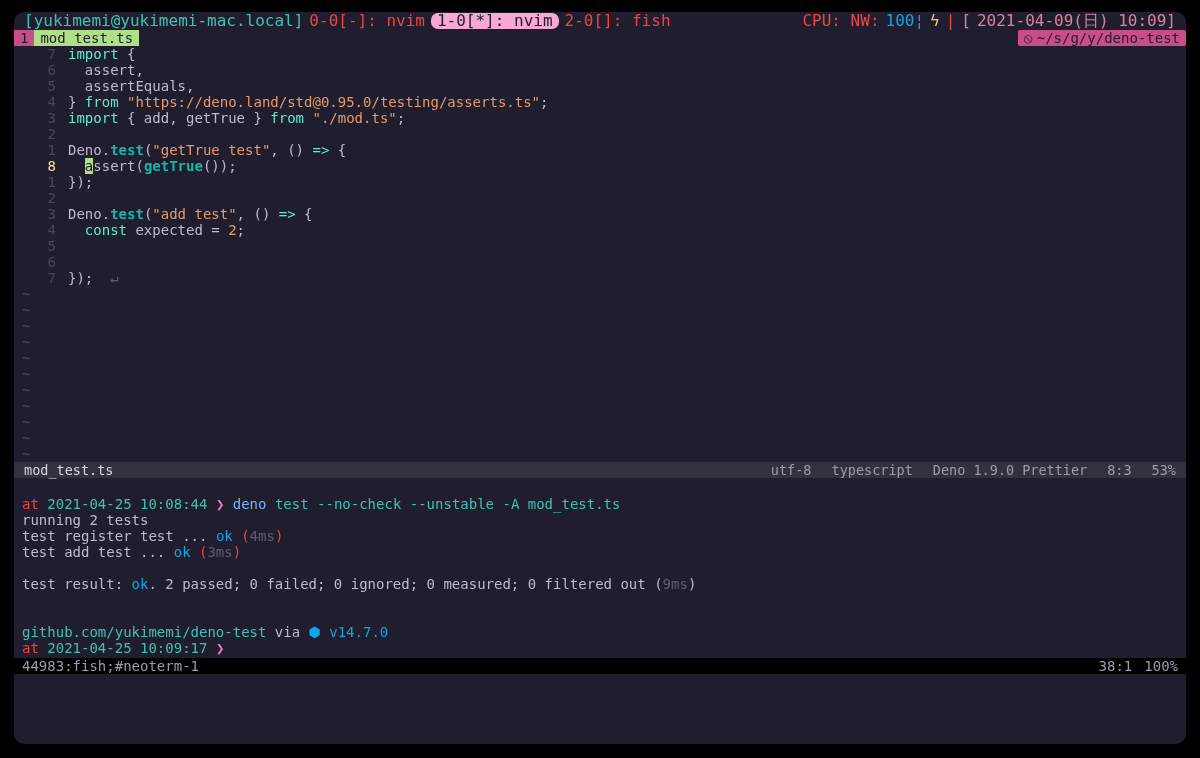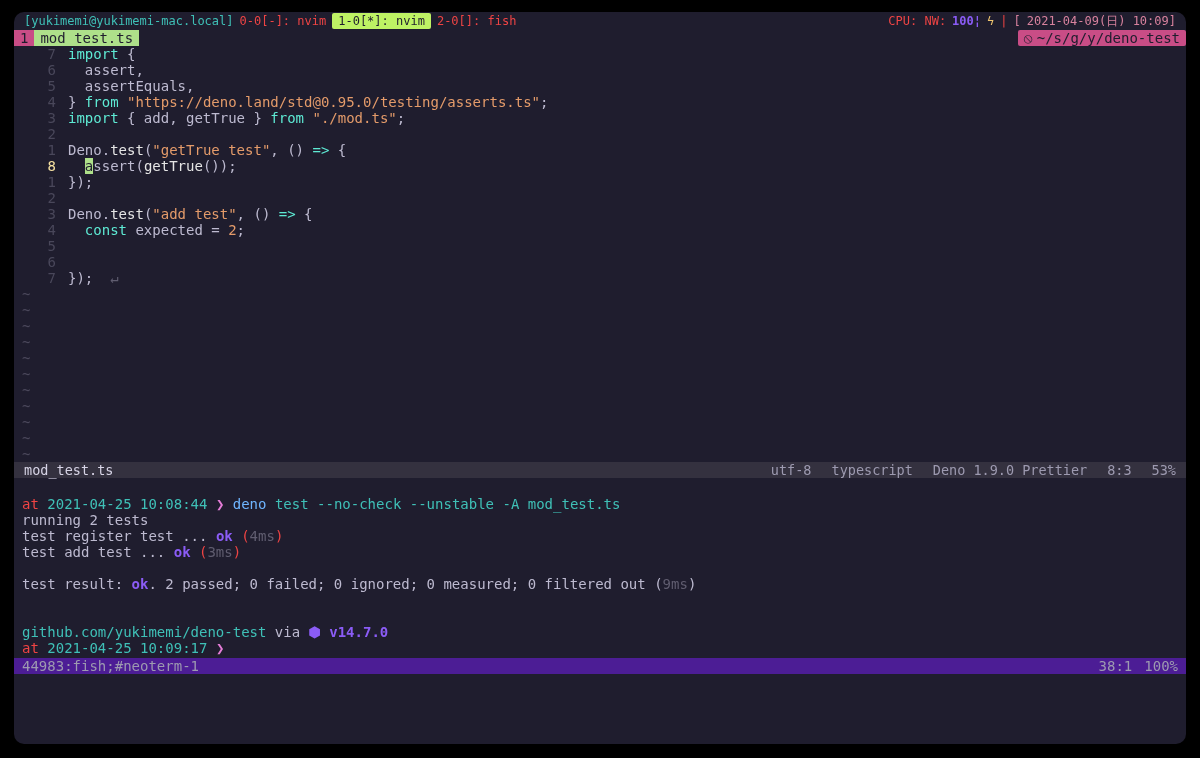--- a/index.html
+++ b/index.html
@@ -2,46 +2,46 @@
 <html><head>
 <meta charset="utf-8">
 <style>
   * { margin:0; padding:0; box-sizing:border-box; }
   html,body { width:1200px; height:758px; background:#000; font-family:"Menlo","Consolas",monospace; font-size:14px; line-height:16px; }
   .window {
     position:absolute; left:14px; top:12px; right:14px; bottom:14px;
     background:#1f1d2e; border-radius:10px; overflow:hidden;
     box-shadow:0 8px 30px rgba(0,0,0,.6);
   }
-  .tmux { display:flex; align-items:center; height:18px; padding:0 10px; gap:6px; font-size:12px; }
+  .tmux { display:flex; align-items:center; height:18px; padding:0 10px; gap:6px; font-size:16px; }
   .c-cyan{color:#3fc0b7;} .c-gray{color:#ef4444;}
-  .c-green{color:#8b5cf6;font-weight:bold;} .c-yellow{color:#f2c76f;}
+  .c-green{color:#0ea5e9;} .c-yellow{color:#f2c76f;}
   .c-pink{color:#d8829e;} .c-magenta{color:#e57dd8;}
   .c-blue{color:#6fb5ff;}
-  .pill { background:#bef264; color:#1f1d2e; padding:0 6px; border-radius:2px; }
+  .pill { background:#f9a8d4; color:#1f1d2e; padding:0 6px; border-radius:7px; }
   .path-badge{background:#c94d86;color:#1f1d2e;padding:0 6px;border-radius:2px;display:inline-flex;gap:4px;}
   .row{display:flex;align-items:center;padding:0 4px;height:16px;}
   .gutter{width:50px;text-align:right;color:#49475a;padding-right:12px;flex:none;}
   .gutter.cur{color:#f5e0a0;}
   .code{white-space:pre;color:#bdbad0;}
   .tabline{display:flex;align-items:center;height:16px;}
   .tab-active{background:#aee08a;color:#1f1d2e;padding:0 6px;}
   .tab-num{background:#c94d86;color:#1f1d2e;padding:0 6px;}
   .status{display:flex;align-items:center;height:16px;background:#34313f;color:#9d9ab0;font-size:13.5px;}
   .status .seg{padding:0 10px;}
   .status .fname{color:#d7d4e6;}
   .term{padding:2px 8px;white-space:pre;color:#bdbad0;}
-  .bot{display:flex;align-items:center;height:16px;background:#4c1d95;color:#9d9ab0;padding:0 8px;}
+  .bot{display:flex;align-items:center;height:16px;background:#000000;color:#9d9ab0;padding:0 8px;}
   .msg{color:#6e6a7b;padding:2px 8px;}
   .cursor{background:#aee08a;color:#1f1d2e;}
   .underline{}
   .kw{color:#5eead4;}
   .str{color:#e49b6a;}
   .num{color:#e49b6a;}
-  .call{color:#e5e5e5;}
+  .call{color:#14b8a6;font-weight:bold;}
   .dim{color:#605d70;}
   .tilde{color:#4a475a;padding-left:8px;}
   .fill{flex:1;}
 </style>
 </head>
 <body>
 
 <div class="window">
 
   <div class="tmux">

